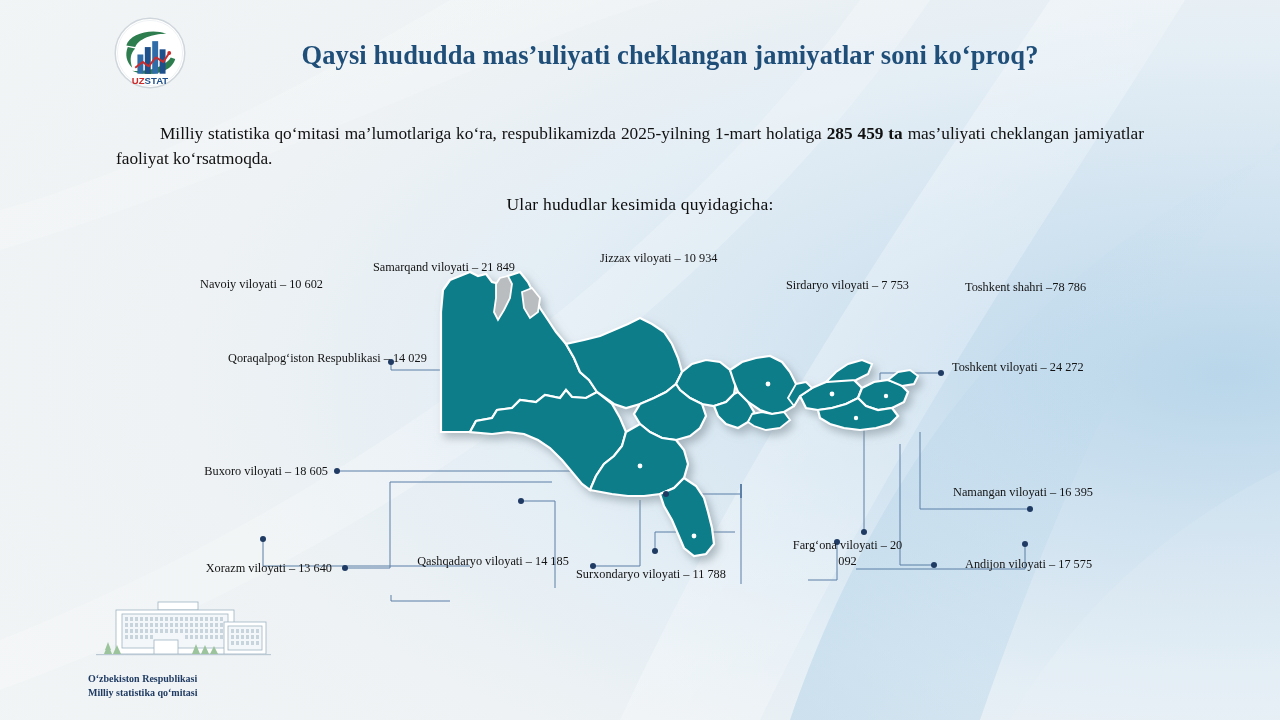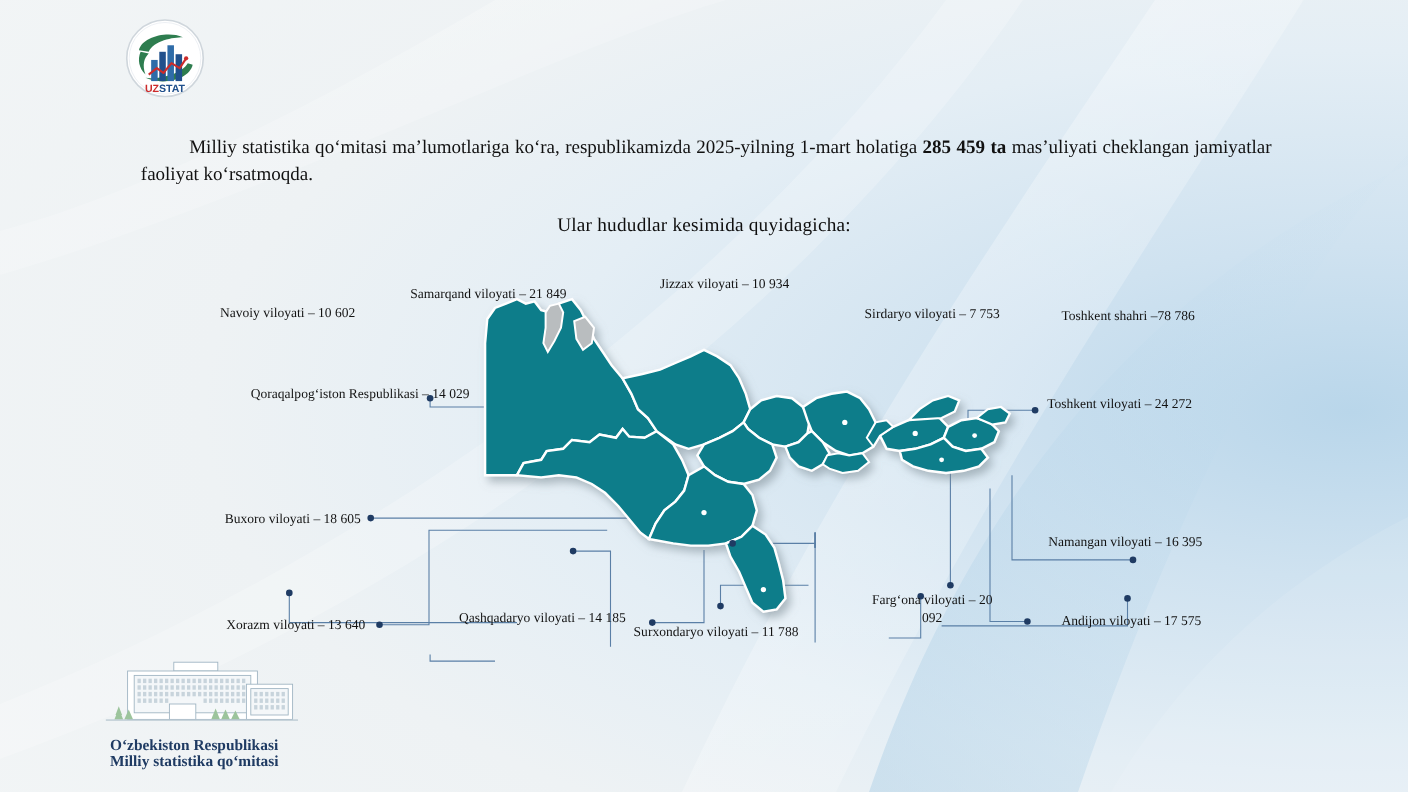--- a/index.html
+++ b/index.html
@@ -24,21 +24,21 @@
   .logo { position:absolute; left:113px; top:16px; width:74px; height:74px; }
   .title {
     position:absolute; left:200px; top:40px; width:940px;
     font-size:26.5px; font-weight:bold; color:#1f4e79;
     font-family:"Liberation Serif", serif; letter-spacing:.1px;
     text-align:center;
   }
 
   
   .para {
-    position:absolute; left:128px; top:121px; width:1028px;
+    position:absolute; left:116px; top:121px; width:1028px;
     font-size:17.3px; line-height:25px; color:#111;
     text-align:justify; text-justify:inter-word;
   }
   .para .indent { display:inline-block; width:44px; }
   .para b { font-weight:bold; }
   .subhead {
     position:absolute; left:0; top:194px; width:1280px;
     text-align:center; font-size:17.5px; font-weight:normal; color:#0e0e0e;
     letter-spacing:.2px;
   }
@@ -54,22 +54,22 @@
     white-space:nowrap;
   }
   .lbl.wrap { white-space:normal; }
   .lbl.c { text-align:center; }
   .lbl.r { text-align:right; }
 
   
   .footer { position:absolute; left:88px; top:600px; width:280px; height:110px; }
   .footer-logo { position:absolute; left:8px; top:0; width:175px; height:62px; }
   .footer-text {
-    position:absolute; left:12px; top:672px - 600px; top:72px;
-    font-size:14px; font-weight:bold; color:#1f3b63; line-height:14px;
+    position:absolute; left:0; top:672px - 600px; top:72px;
+    font-size:10px; font-weight:bold; color:#1f3b63; line-height:14px;
     font-family:"Liberation Serif", serif;
   }
 </style>
 </head>
 <body>
 
 <div id="stage">
 
   <div class="bg-base"></div>
   <svg class="bg-swoosh" width="1280" height="720" viewBox="0 0 1280 720">
@@ -104,20 +104,21 @@
       <rect x="33" y="52" width="8" height="26" fill="#2f6ca8"></rect>
       <rect x="43" y="42" width="8" height="36" fill="#20508c"></rect>
       <rect x="53" y="34" width="8" height="44" fill="#2f6ca8"></rect>
       <rect x="63" y="45" width="8" height="33" fill="#20508c"></rect>
       <polyline points="30,70 40,62 48,68 58,56 68,62 76,50" fill="none" stroke="#cc2b2b" stroke-width="2.6" stroke-linejoin="round"></polyline>
       <circle cx="76" cy="50" r="2.6" fill="#cc2b2b"></circle>
       <text x="50" y="92" text-anchor="middle" font-family="Liberation Sans, sans-serif" font-size="13" font-weight="bold">
         <tspan fill="#cc2b2b">UZ</tspan><tspan fill="#20508c">STAT</tspan>
       </text>
     </svg>
+    <div class="title">Qaysi hududda mas’uliyati cheklangan jamiyatlar soni ko‘proq?</div>
   </div>
 
   <div class="para">
     <span class="indent"></span><span>Milliy statistika qo‘mitasi ma’lumotlariga ko‘ra, respublikamizda 2025-yilning 1-mart holatiga </span><b>285 459 ta</b><span> mas’uliyati cheklangan jamiyatlar faoliyat ko‘rsatmoqda.</span>
   </div>
   <div class="subhead">Ular hududlar  kesimida quyidagicha:</div>
 
   <div id="map-wrap">
     <svg id="map-svg" width="1280" height="372" viewBox="0 0 1280 372">
       <defs>

